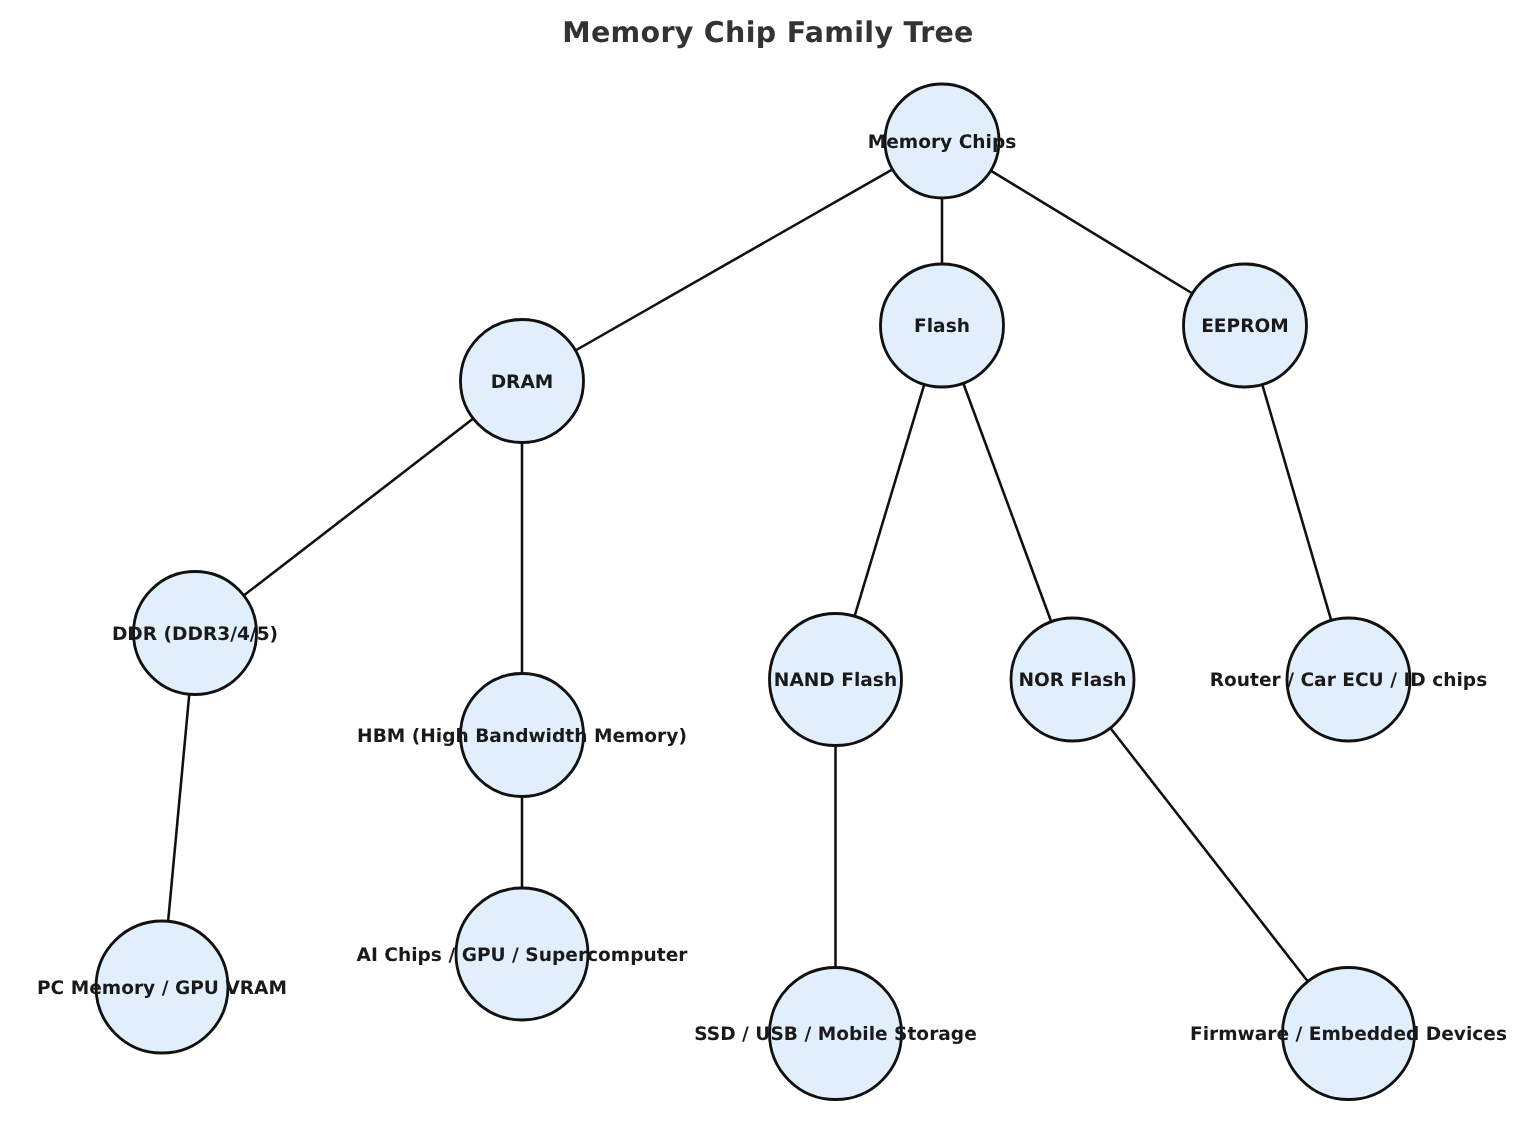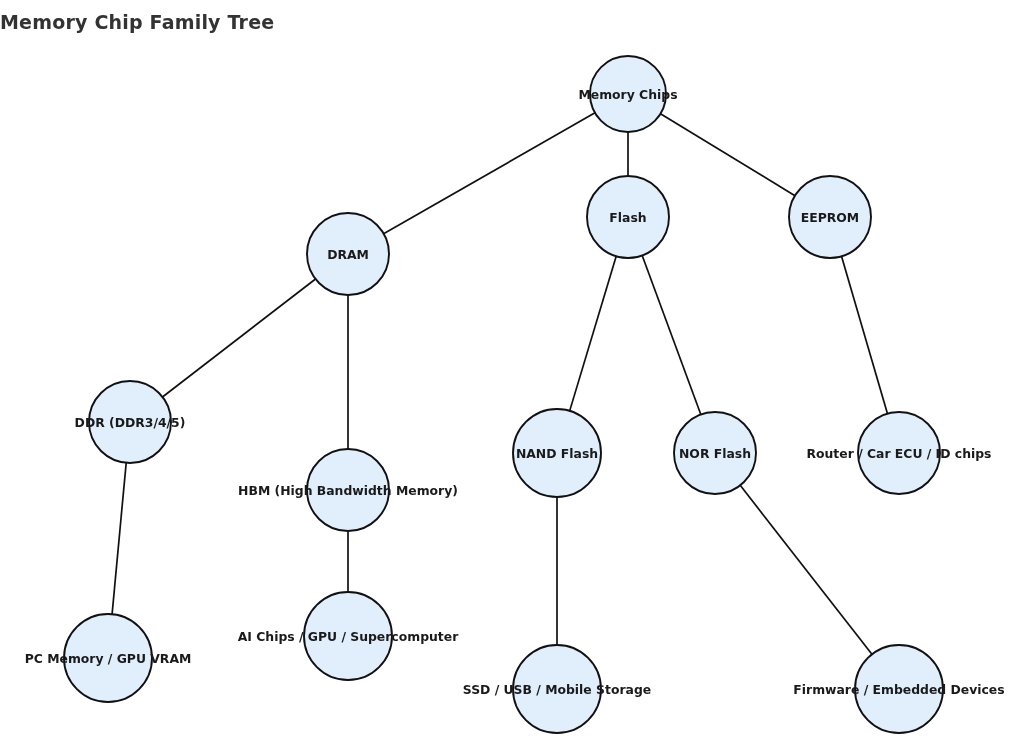--- a/index.html
+++ b/index.html
@@ -17,20 +17,21 @@
     position: relative;
     width: 1024px;
     height: 753px;
     background: #ffffff;
   }
   #title {
     position: absolute;
     left: 0;
     top: 11px;
     width: 1024px;
+    text-align: center;
     font-family: "DejaVu Sans", "Liberation Sans", sans-serif;
     font-size: 19px;
     font-weight: bold;
     color: #333333;
     letter-spacing: 0.2px;
   }
   svg#tree {
     position: absolute;
     left: 0;
     top: 0;

